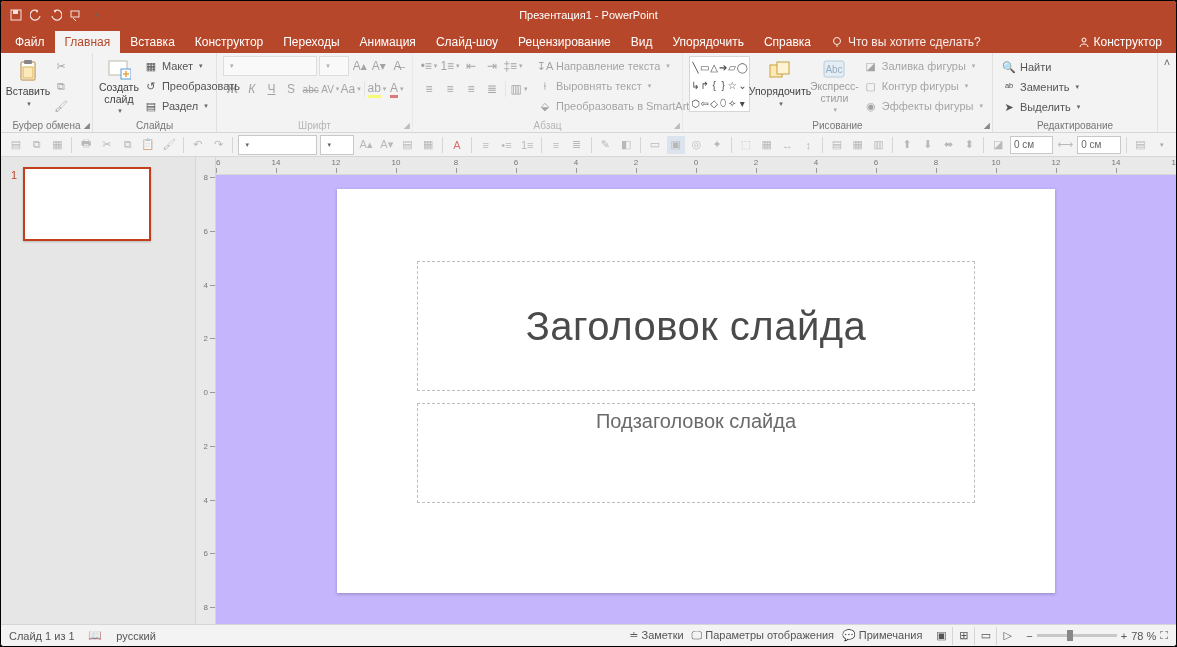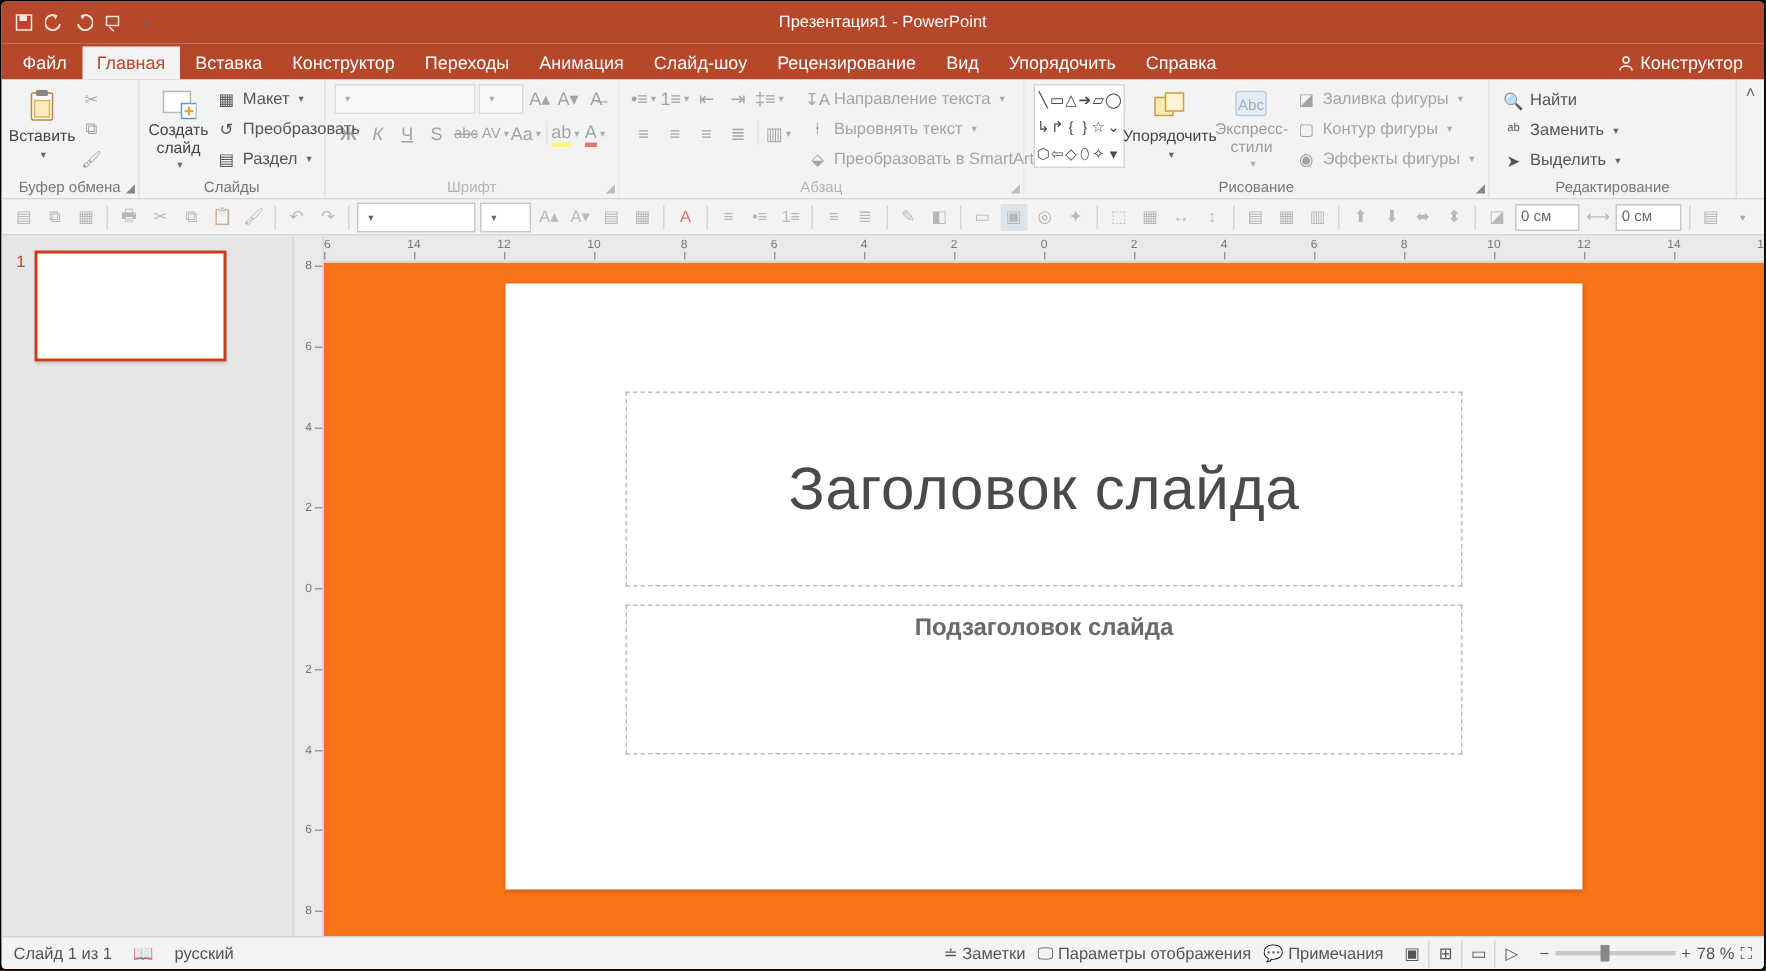--- a/index.html
+++ b/index.html
@@ -54,25 +54,25 @@
 .thumbwrap { display:flex; gap:6px; }
 .thumbnum { font-size:11px; color:#b7472a; width:10px; text-align:right; padding-top:2px;}
 .thumb { width:128px; height:74px; background:#fff; border:2px solid #c43e1c; box-shadow:0 1px 2px rgba(0,0,0,.2);}
 .rulerV { width:20px; background:#e9e9e9; border-right:1px solid #d6d6d6; position:relative; font-size:7px; color:#777; }
 .rulerV .tick { position:absolute; right:0; width:5px; height:1px; background:#999;}
 .rulerV .tl { position:absolute; right:7px; font-size:8px; transform:translateY(-50%);}
 .canvaswrap { flex:1; display:flex; flex-direction:column; overflow:hidden;}
 .rulerH { height:18px; background:#e9e9e9; border-bottom:1px solid #d6d6d6; position:relative; font-size:8px; color:#777;}
 .rulerH .tick { position:absolute; top:11px; height:5px; width:1px; background:#999;}
 .rulerH .tl { position:absolute; top:1px; transform:translateX(-50%);}
-.canvas { flex:1; background:#f97316; display:flex; align-items:flex-start; justify-content:center; overflow:hidden; padding-top:14px;}
+.canvas { flex:1; background:#c4b5fd; display:flex; align-items:flex-start; justify-content:center; overflow:hidden; padding-top:14px;}
 .slide { width:718px; height:404px; background:#fff; box-shadow:0 1px 3px rgba(0,0,0,.25); position:relative;}
 .ph { position:absolute; border:1px dashed #bdbdbd; display:flex; align-items:center; justify-content:center; text-align:center; color:#4a4a4a;}
 .ph.title { left:80px; top:72px; width:558px; height:130px; font-size:40px; font-weight:300; letter-spacing:.5px;}
-.ph.sub { left:80px; top:214px; width:558px; height:100px; font-size:16px; color:#6a6a6a; align-items:flex-start; padding-top:6px; font-weight:700;}
+.ph.sub { left:80px; top:214px; width:558px; height:100px; font-size:20px; color:#6a6a6a; align-items:flex-start; padding-top:6px; font-weight:400;}
 
 .status { height:22px; background:#f3f3f3; border-top:1px solid #d6d6d6; display:flex; align-items:center; font-size:11px; color:#555; padding:0 8px; gap:14px;}
 .status .right { margin-left:auto; display:flex; align-items:center; gap:8px;text-align:center;}
 .viewbtn { width:22px; height:18px; display:flex; align-items:center; justify-content:center; color:#555; border-left:1px solid #d6d6d6;}
 .viewbtn.first{border-left:none;}
 .zoom { display:flex; align-items:center; gap:4px;}
 .ztrack { width:80px; height:3px; background:#c8c8c8; position:relative;}
 .ztrack .zh { position:absolute; top:-4px; left:30px; width:6px; height:11px; background:#888;}
 svg { display:block; }
 .caret::after{content:"▾"; font-size:7px; color:#666; margin-left:1px;}
@@ -118,20 +118,27 @@
     <div class="tab active">Главная</div>
     <div class="tab">Вставка</div>
     <div class="tab">Конструктор</div>
     <div class="tab">Переходы</div>
     <div class="tab">Анимация</div>
     <div class="tab">Слайд-шоу</div>
     <div class="tab">Рецензирование</div>
     <div class="tab">Вид</div>
     <div class="tab">Упорядочить</div>
     <div class="tab">Справка</div>
+    <div class="tellme">
+      <svg width="12" height="12">
+          <circle cx="6" cy="5" r="3.5" fill="none" stroke="#fff"></circle>
+          <line x1="6" y1="9" x2="6" y2="11" stroke="#fff"></line>
+        </svg>
+      <span>Что вы хотите сделать?</span>
+    </div>
     <div class="share">
       <svg width="12" height="12">
           <circle cx="6" cy="4" r="2" fill="none" stroke="#fff"></circle>
           <path d="M2 11c0-2 2-3 4-3s4 1 4 3" fill="none" stroke="#fff"></path>
         </svg>
       <span>Конструктор</span>
     </div>
   </div>
 
   <div class="ribbon">

